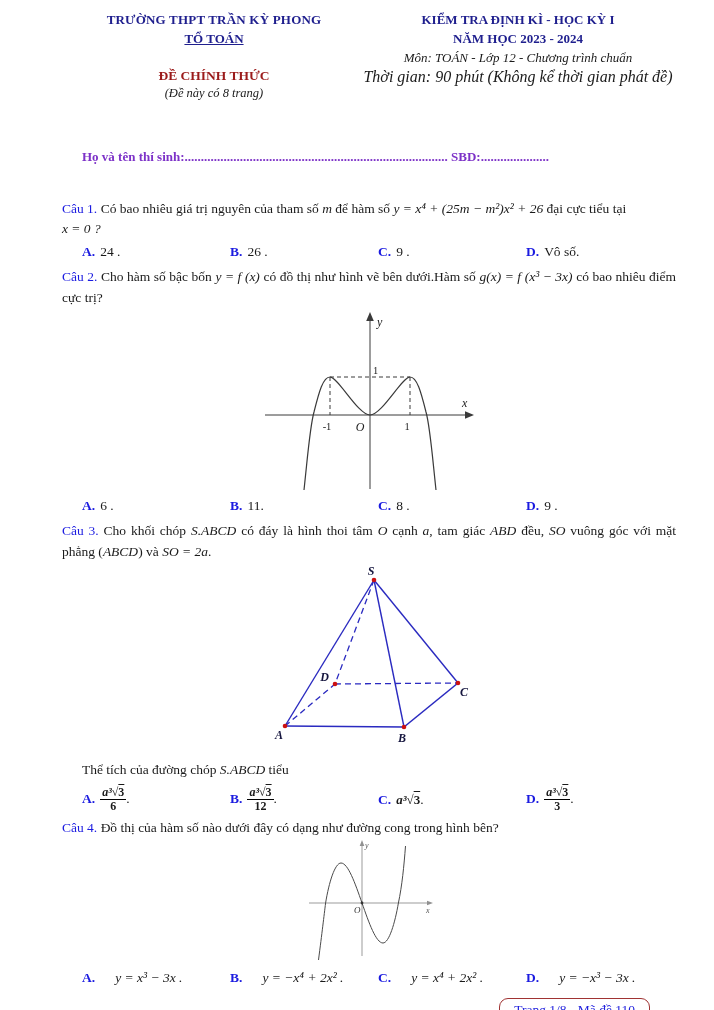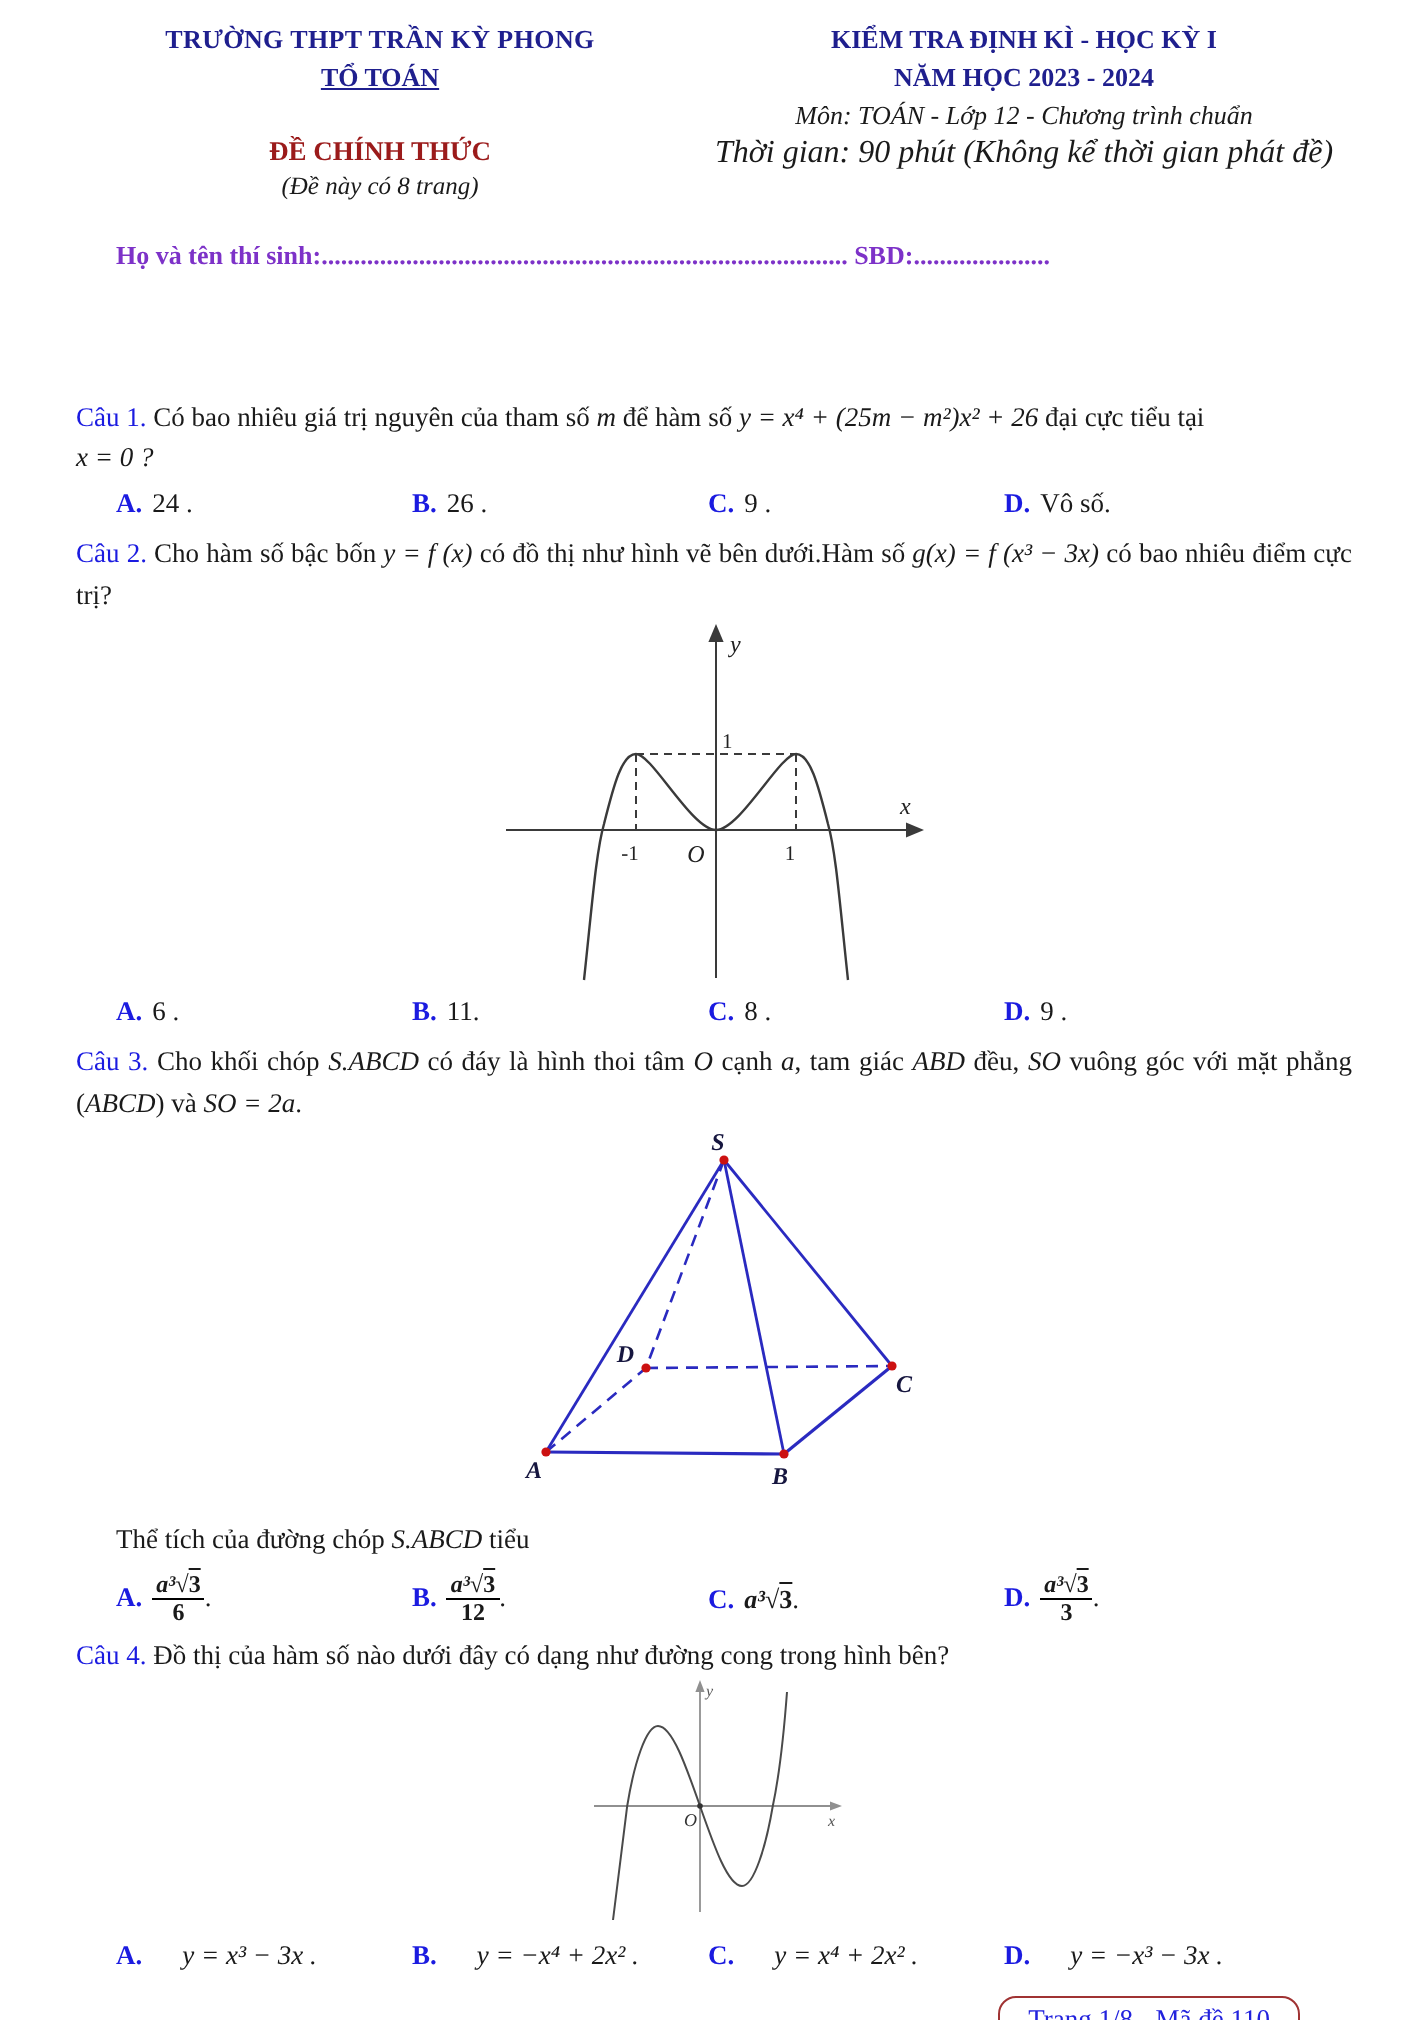--- a/index.html
+++ b/index.html
@@ -7,38 +7,38 @@
     --blue:#1b1be0;
     --darkred:#9b1b1b;
     --purple:#7d32c8;
     --figblue:#2a2ac0;
     --dotred:#cc1111;
     --ink:#1a1a1a;
   }
   *{margin:0;padding:0;box-sizing:border-box;}
   html,body{background:#fff;}
   body{width:714px;height:1010px;overflow:hidden;font-family:"Liberation Serif",serif;color:var(--ink);}
-  .page{position:relative;width:714px;height:1010px;background:#fff;}
+  .page{position:relative;width:714px;height:1010px;background:#fff;padding-left:24px;}
 
   
   .header{position:relative;height:166px;}
   .header-left{position:absolute;left:40px;top:12px;width:300px;text-align:center;}
   .school{font-size:13px;font-weight:bold;color:var(--navy);letter-spacing:.2px;}
   .dept{font-size:13px;font-weight:bold;color:var(--navy);text-decoration:underline;margin-top:3px;}
   .exam-type{font-size:13.5px;font-weight:bold;color:var(--darkred);margin-top:21px;}
   .pages-note{font-size:12.5px;font-style:italic;margin-top:2px;}
-  .header-right{position:absolute;left:344px;top:12px;width:336px;text-align:center;}
+  .header-right{position:absolute;left:326px;top:12px;width:336px;text-align:center;}
   .title1,.title2{font-size:13px;font-weight:bold;color:var(--navy);}
   .title2{margin-top:3px;}
   .subject{font-size:13px;font-style:italic;margin-top:3px;}
   .time{font-size:16px;font-style:italic;margin-top:2px;}
   .code-box{position:absolute;right:26px;top:106px;width:106px;border:2px solid #0000ee;text-align:center;padding:2px 2px 3px;}
   .code-label{font-size:12.5px;font-weight:bold;color:#3b3b9e;}
   .code-value{font-size:13px;font-weight:bold;color:#2222e0;margin-top:1px;}
-  .name-line{position:absolute;left:58px;top:120px;width:515px;font-size:13px;font-weight:bold;color:var(--purple);white-space:nowrap;overflow:hidden;}
+  .name-line{position:absolute;left:58px;top:149px;width:515px;font-size:13px;font-weight:bold;color:var(--purple);white-space:nowrap;overflow:hidden;}
 
   
   .main{padding:28px 38px 0 38px;}
   .q{font-size:13.5px;line-height:21px;text-align:justify;margin-top:4px;}
   .qlabel{color:var(--blue);font-weight:normal;}
   .seg-m{font-style:italic;}
   .qline2{font-size:13.5px;line-height:20px;font-style:italic;}
   .opts{display:grid;grid-template-columns:148px 148px 148px auto;padding-left:20px;margin:3px 0 4px;}
   .opt{font-size:13.5px;line-height:20px;white-space:nowrap;}
   .letter{color:var(--blue);font-weight:bold;margin-right:5px;}

